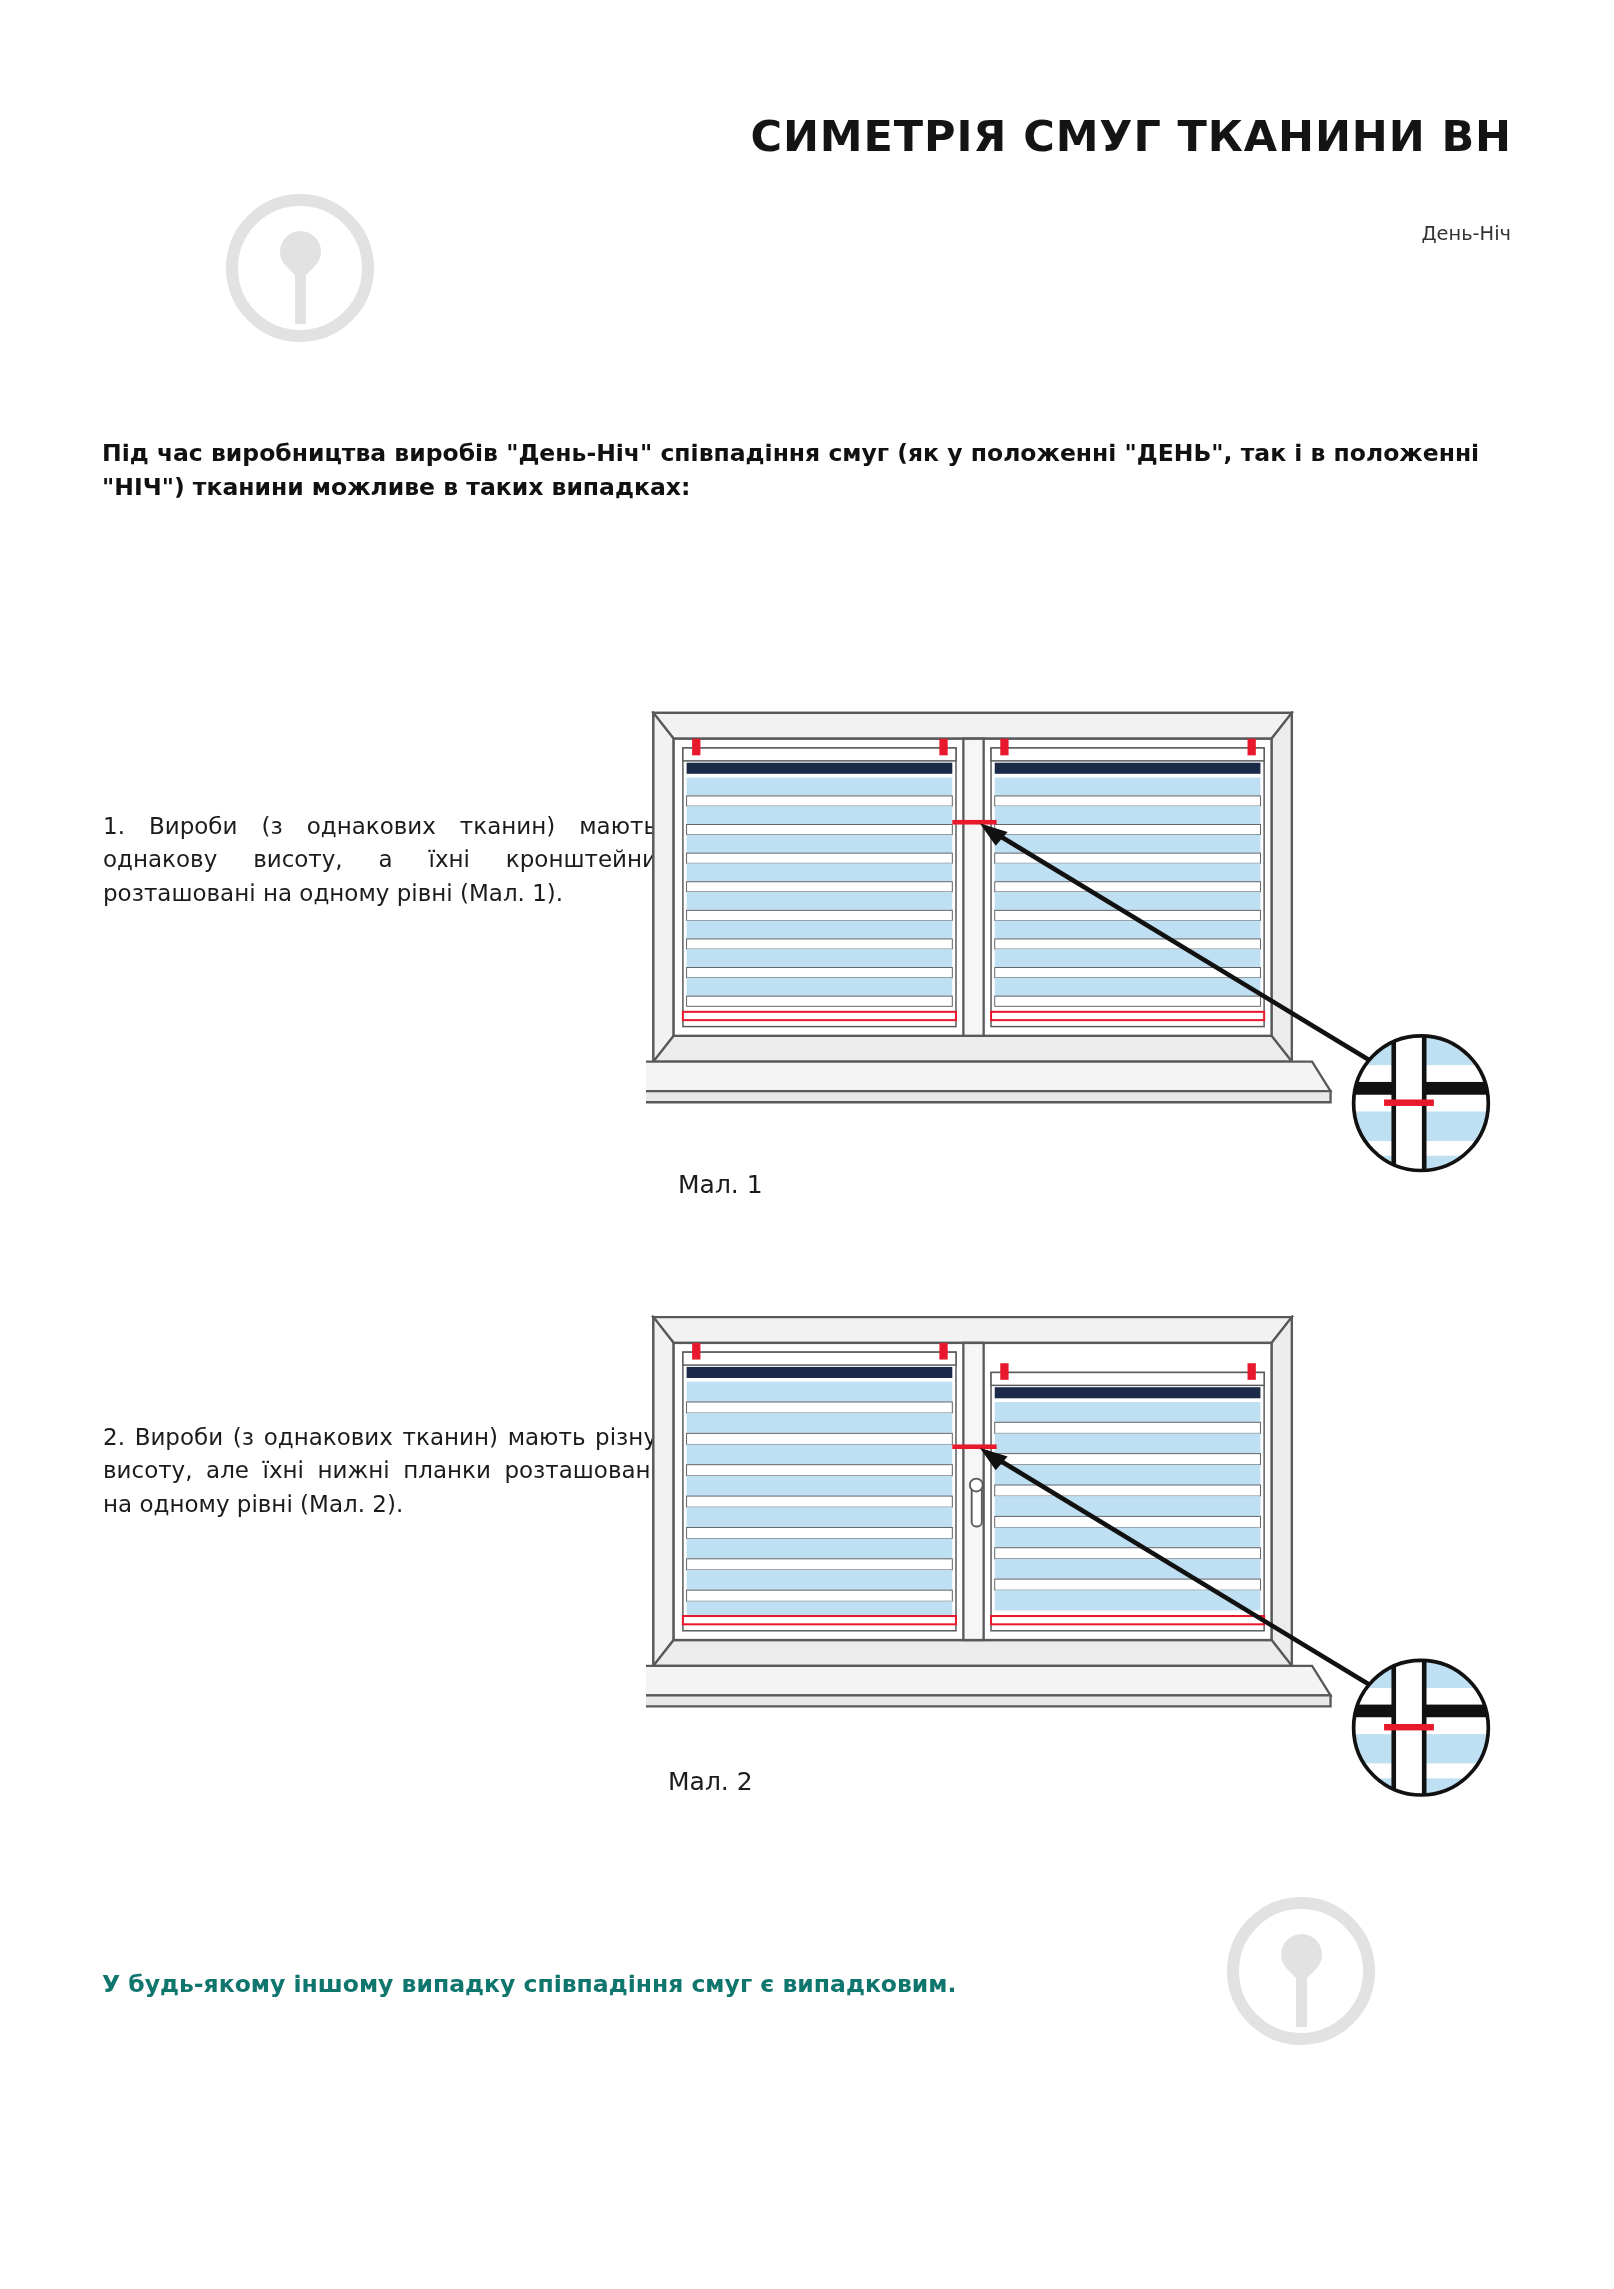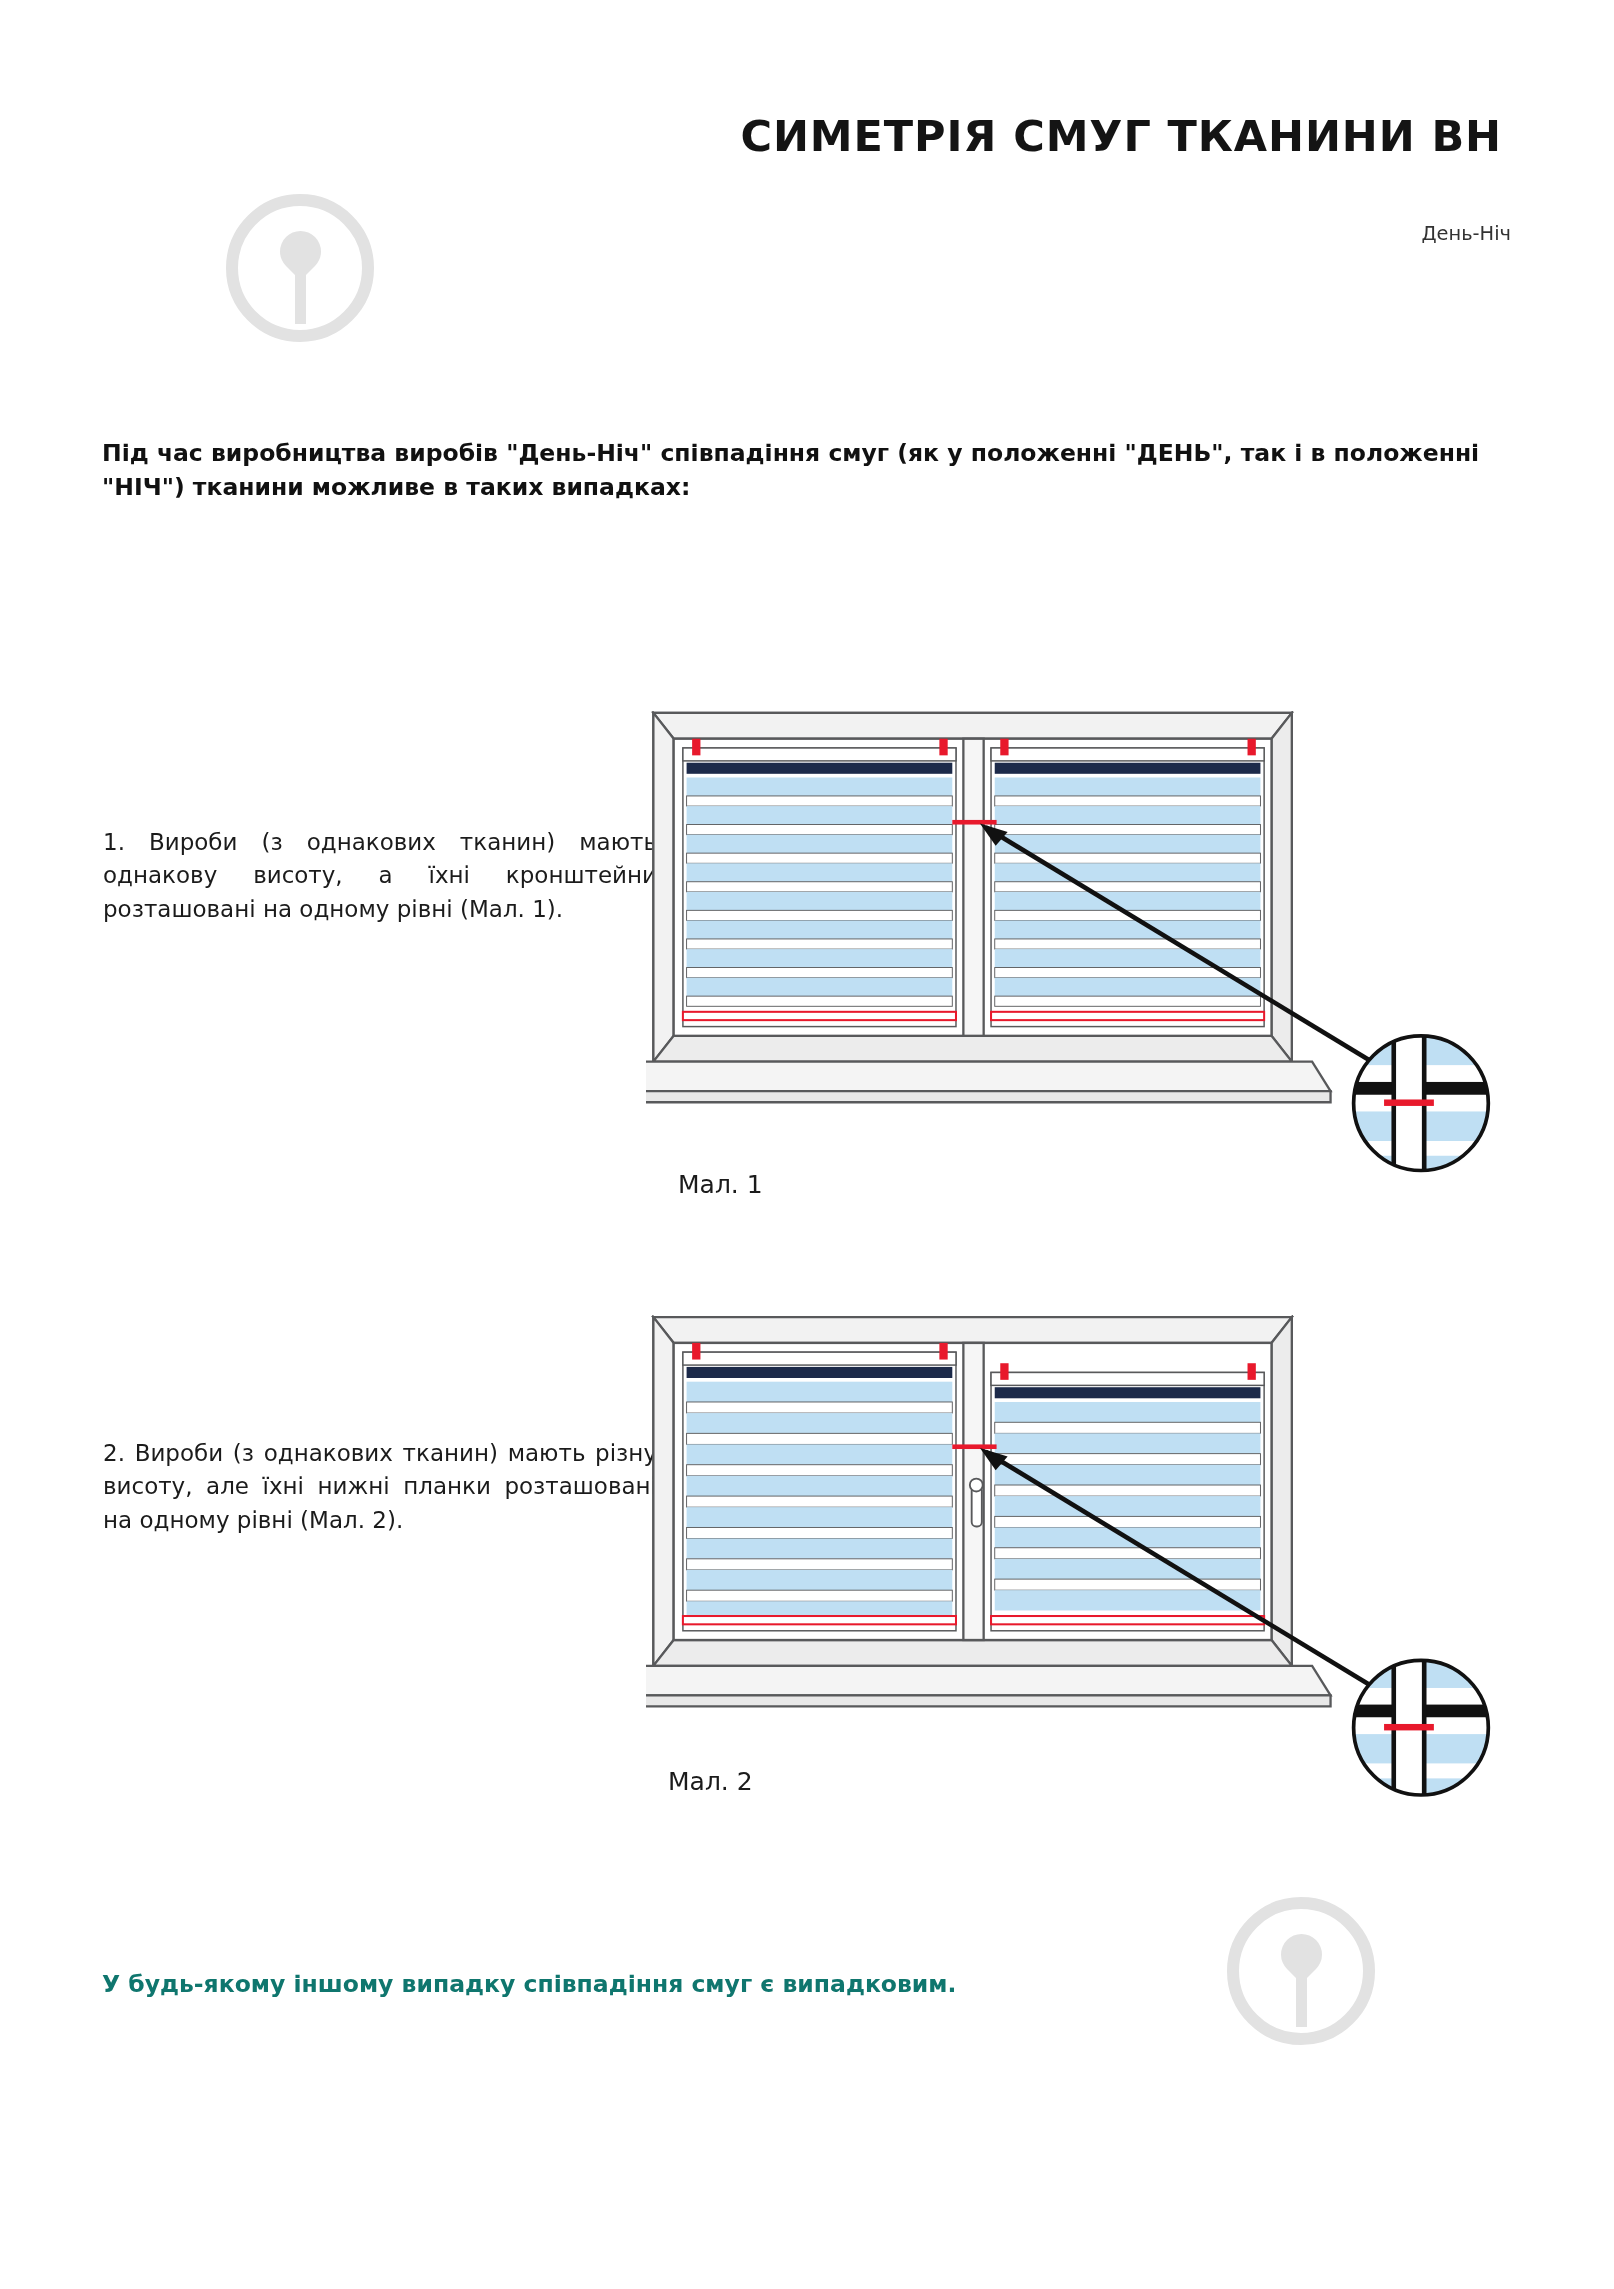--- a/index.html
+++ b/index.html
@@ -13,21 +13,21 @@
     position: relative;
     font-family: "DejaVu Sans", sans-serif;
     color: #1a1a1a;
     overflow: hidden;
   }
 
   
   .page-title {
     position: absolute;
     top: 111px;
-    right: 112px;
+    right: 102px;
     font-family: "DejaVu Sans", sans-serif;
     font-weight: bold;
     font-size: 43px;
     letter-spacing: 0.9px;
     color: #141414;
     text-align: right;
     white-space: nowrap;
   }
   .page-subtitle {
     position: absolute;
@@ -85,21 +85,20 @@
   }
 
   
   .section-text {
     position: absolute;
     width: 554px;
     font-size: 23px;
     line-height: 1.45;
     color: #1b1b1b;
     text-align: justify;
-    margin-top: 16px;
   }
   .section-text.one { left: 103px; top: 810px; }
   .section-text.two { left: 103px; top: 1421px; }
 
   .figure-caption {
     position: absolute;
     font-size: 25px;
     color: #1b1b1b;
     text-align: center;
   }

